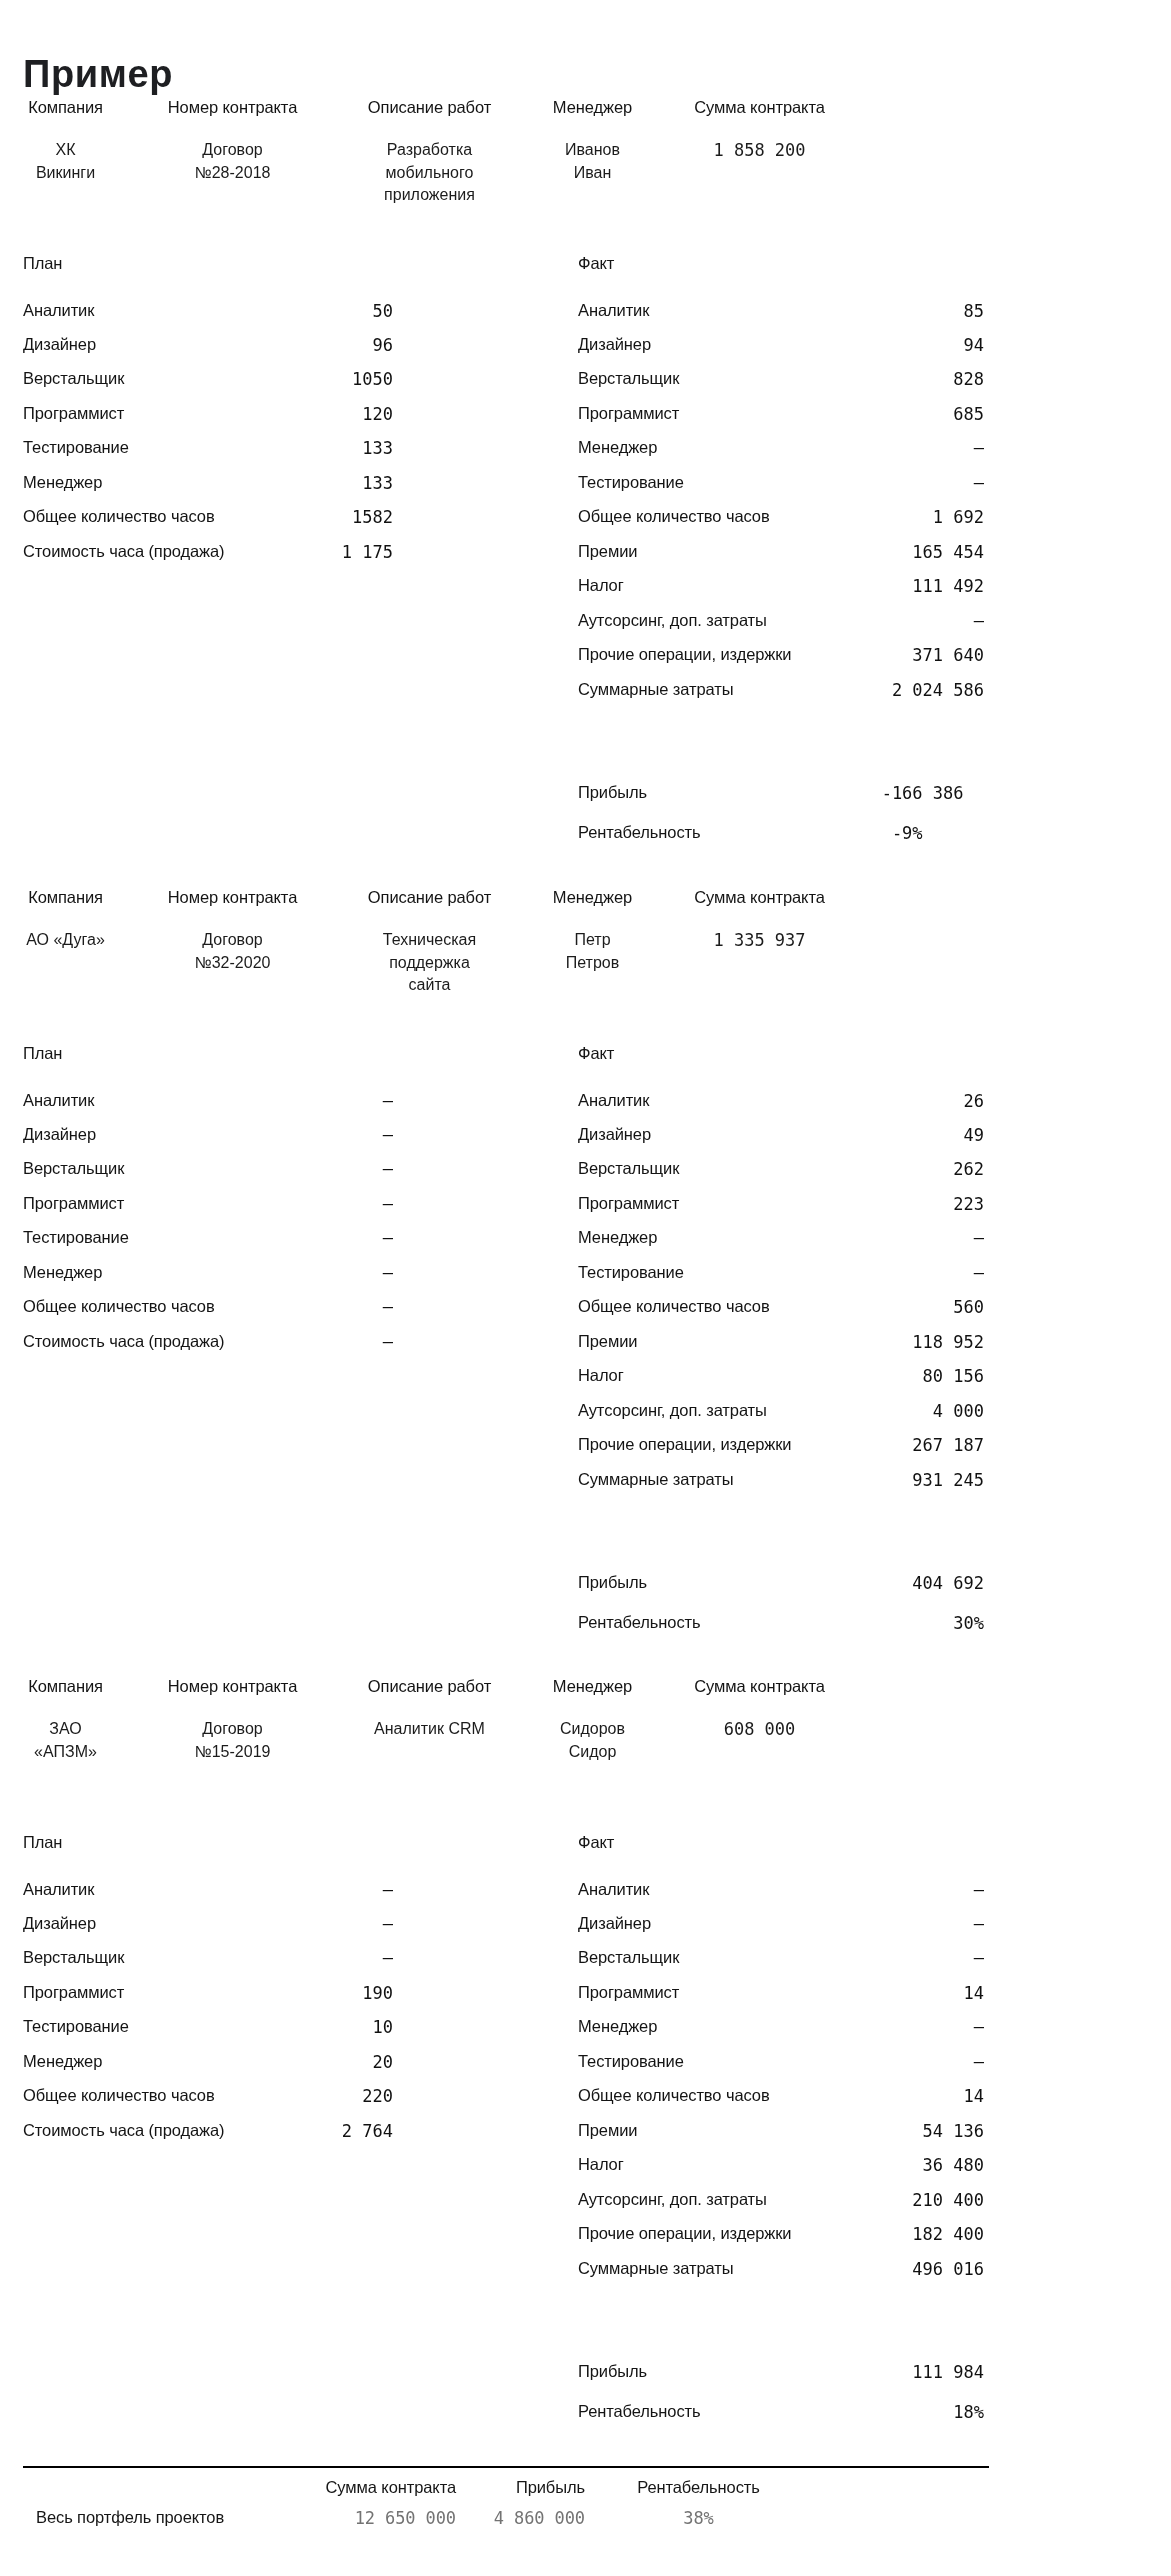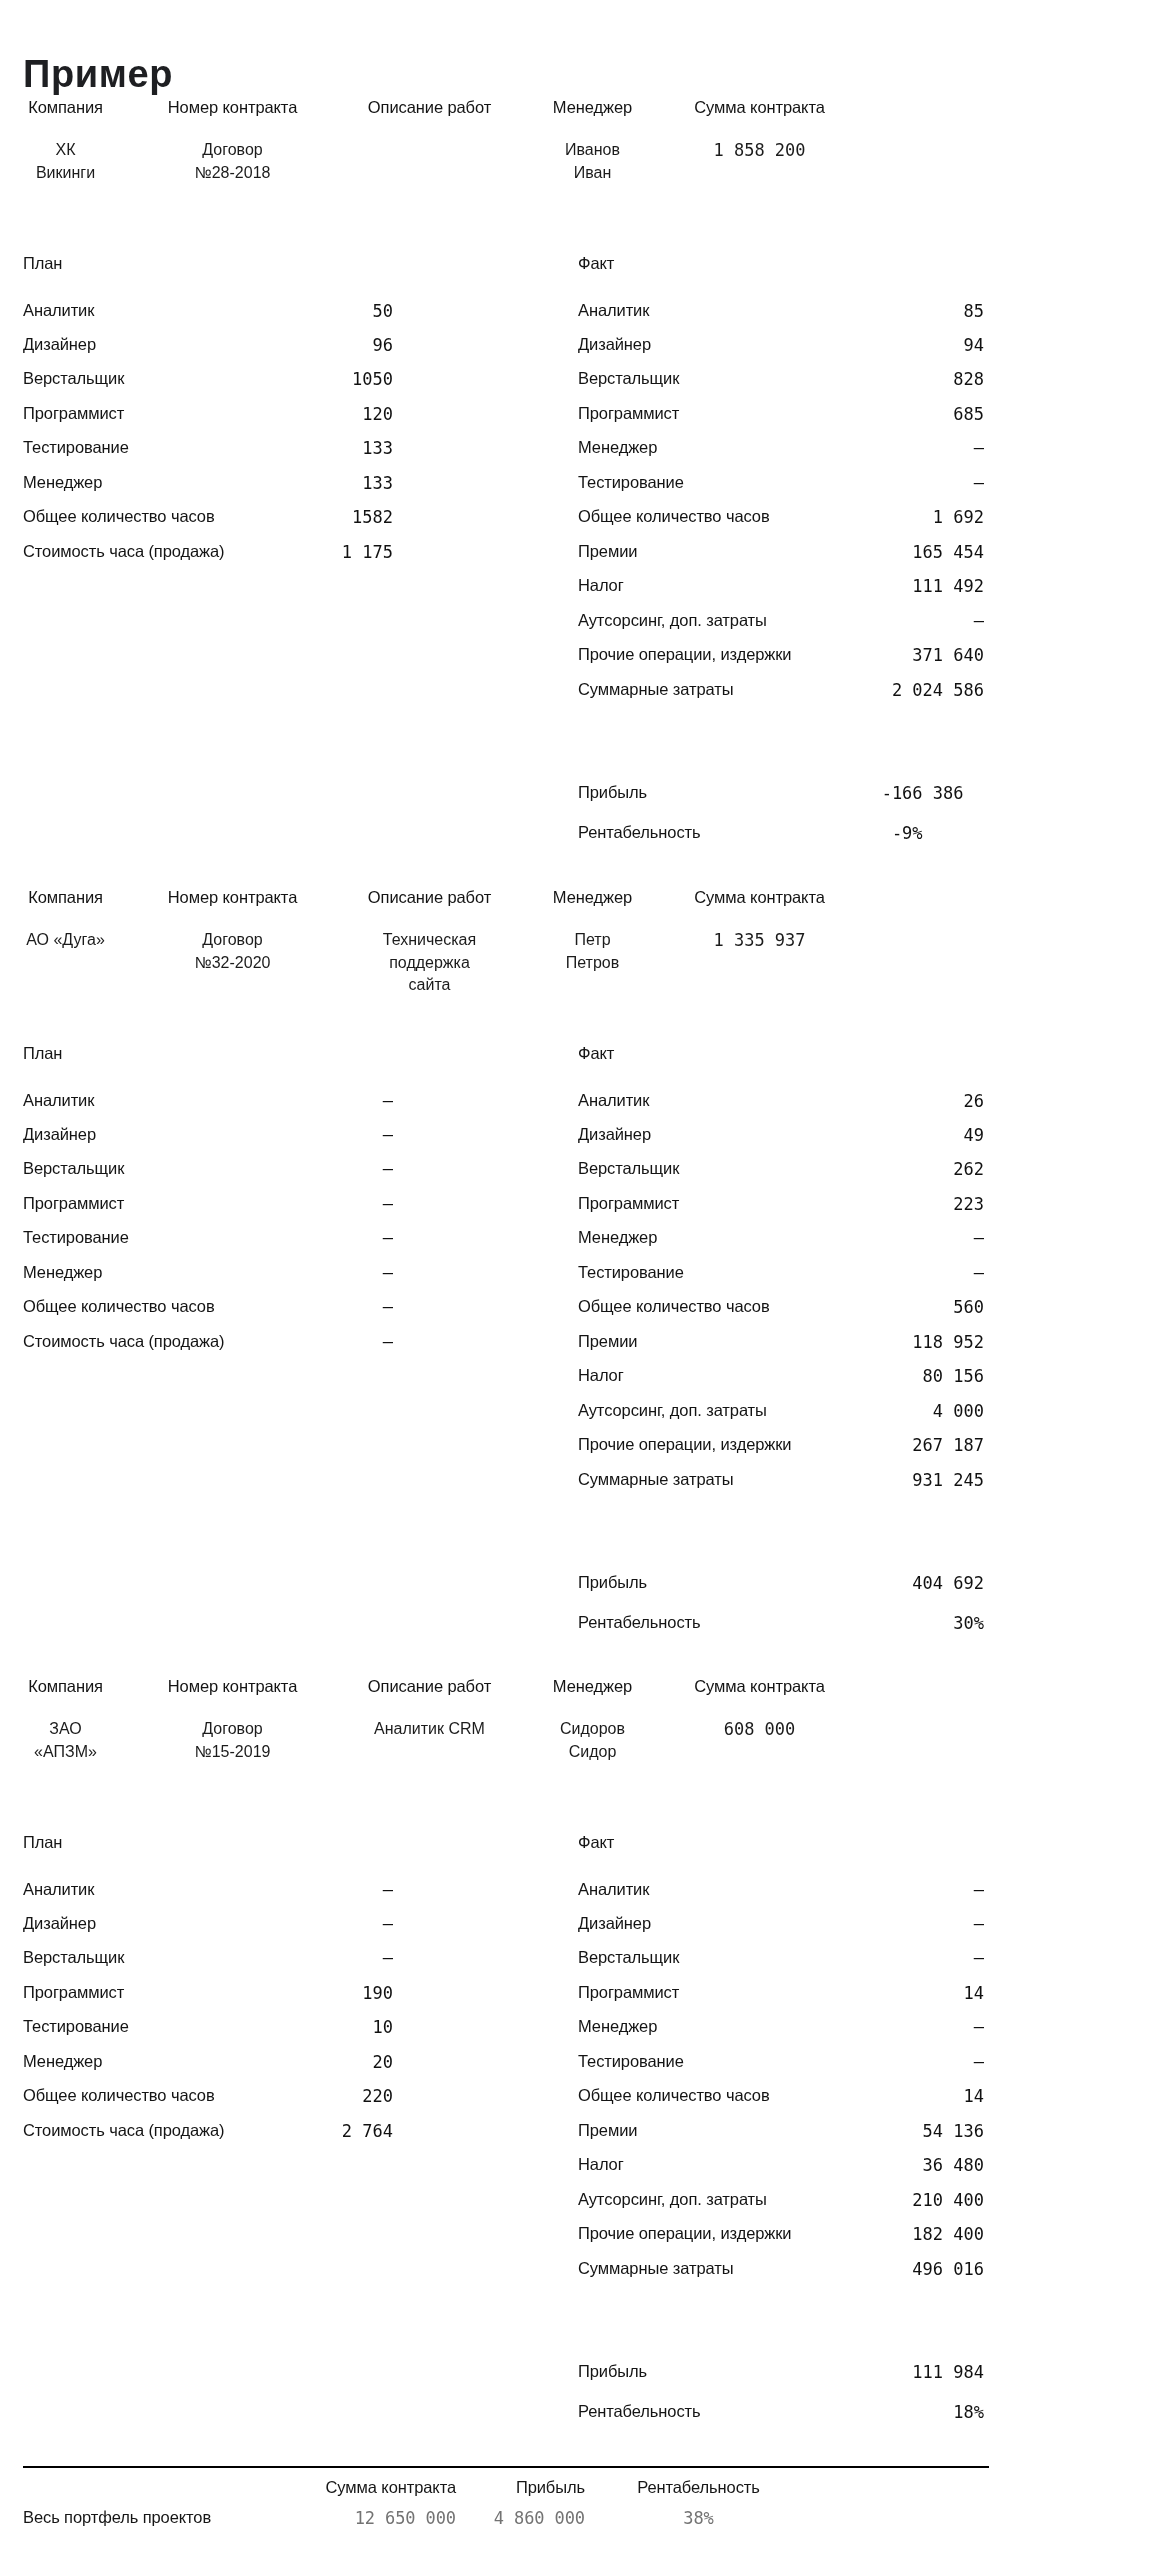--- a/index.html
+++ b/index.html
@@ -20,21 +20,21 @@
   .trow{position:absolute;display:flex;justify-content:space-between;align-items:flex-start;}
   .trow.plan{left:0;width:370px;}
   .trow.fact{left:555px;width:406px;}
   .trow .lbl{font-size:16.5px;font-weight:500;letter-spacing:-0.1px;white-space:nowrap;color:#141414;}
   .trow .val{font-family:"DejaVu Sans Mono","Liberation Mono",monospace;font-size:17px;
        font-weight:400;white-space:pre;color:#111;}
   .summary-rule{position:absolute;left:0;top:2466px;width:966px;height:2.4px;background:#000;}
   .sum-cell{position:absolute;font-size:16.5px;font-weight:500;letter-spacing:-0.1px;white-space:nowrap;}
   .sum-head{top:2478px;}
   .sum-data{top:2508px;}
-  .sum-label{left:0;width:256px;text-align:left;}
+  .sum-label{left:13px;width:256px;text-align:left;}
   .sum-c2{left:250px;width:183px;text-align:right;}
   .sum-c3{left:379px;width:183px;text-align:right;}
   .sum-c4{left:584px;width:183px;text-align:center;}
   .sum-val{font-family:"DejaVu Sans Mono","Liberation Mono",monospace;font-size:17px;font-weight:400;color:#737373;}
 </style>
 </head>
 <body>
 
 <div class="content">
   <h1 class="page-title">Пример</h1>
@@ -44,20 +44,23 @@
     <div class="hcell c1">Компания</div>
     <div class="hcell c2">Номер контракта</div>
     <div class="hcell c3">Описание работ</div>
     <div class="hcell c4">Менеджер</div>
     <div class="hcell c5">Сумма контракта</div>
 
     <div class="vcell c1">ХК
 Викинги</div>
     <div class="vcell c2">Договор
 №28-2018</div>
+    <div class="vcell c3">Разработка
+мобильного
+приложения</div>
     <div class="vcell c4">Иванов
 Иван</div>
     <div class="vcell c5 val-mono" style="font-family:'DejaVu Sans Mono','Liberation Mono',monospace;font-size:17px;">1 858 200</div>
 
     <div class="seclabel plan">План</div>
     <div class="seclabel fact">Факт</div>
 
     <div>
           <div class="trow plan" style="top: 203px;">
             <span class="lbl">Аналитик</span>

